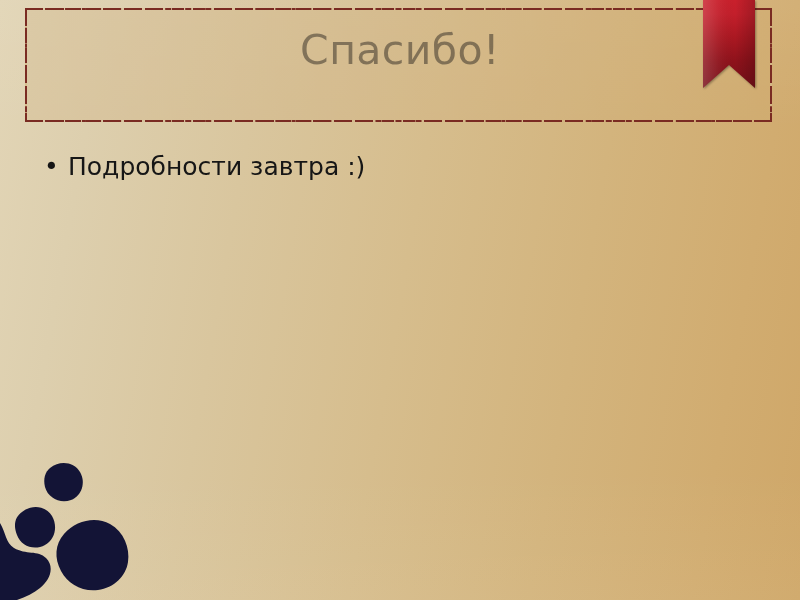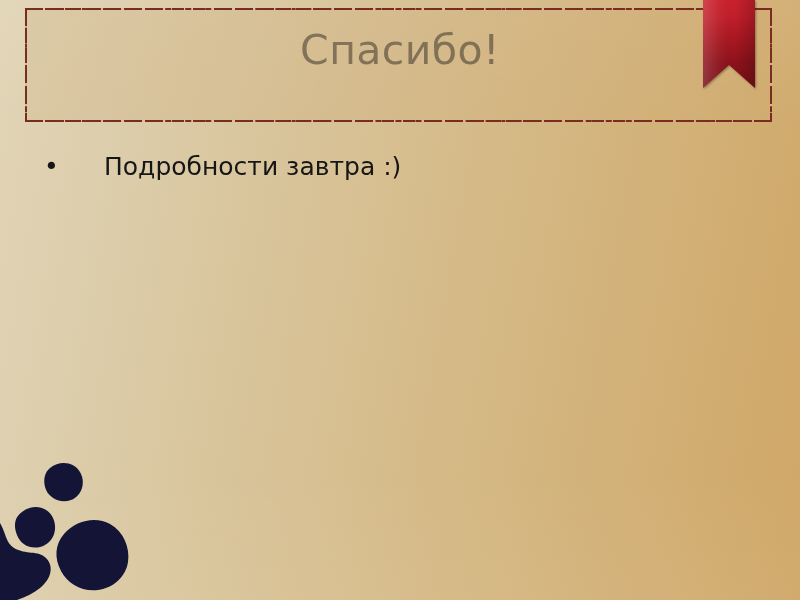--- a/index.html
+++ b/index.html
@@ -121,21 +121,20 @@
     flex: 0 0 auto;
     width: 24px;
     font-size: 25px;
     line-height: 1.32;
     color: #161616;
     text-align: left;
   }
   .bullet-text {
     flex: 1 1 auto;
     white-space: nowrap;
-    margin-left: 36px;
   }
 
   
   .ink-blot {
     position: absolute;
     left: -40px;
     bottom: -6px;
     width: 190px;
     height: 150px;
     z-index: 2;

